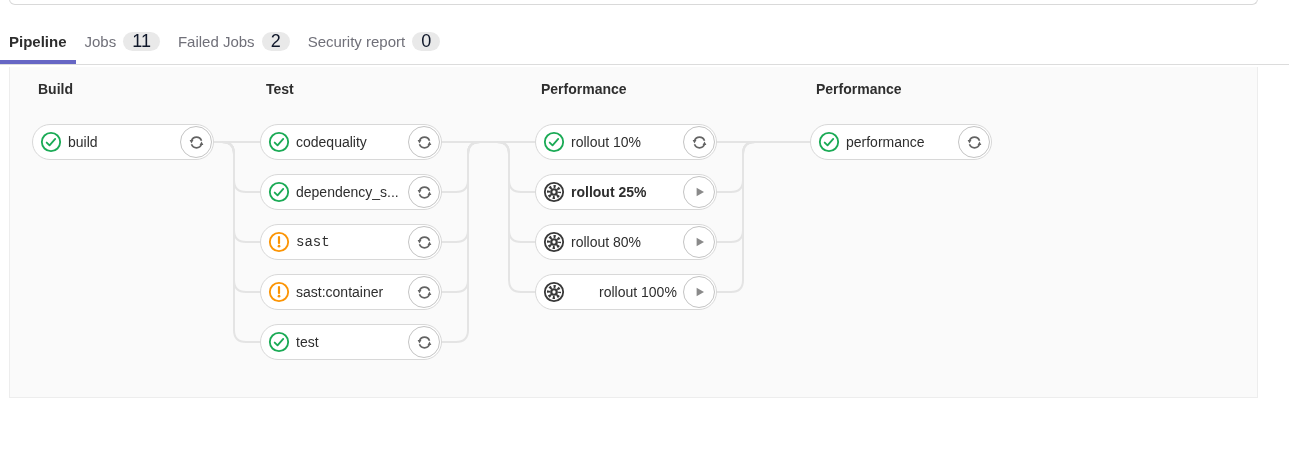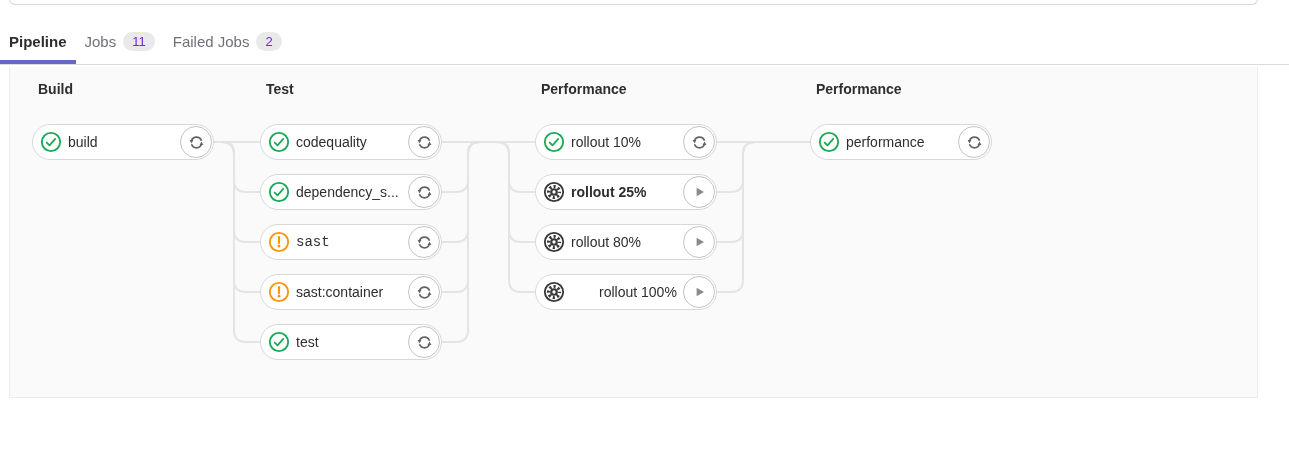--- a/index.html
+++ b/index.html
@@ -9,21 +9,21 @@
   
   .top-cut{position:absolute;top:-10px;left:9px;width:1247px;height:14px;background:#fff;
            border:1px solid #d9d9d9;border-top:none;border-radius:0 0 6px 6px;}
 
   
   .tab-bar{position:absolute;top:20px;left:0;width:1289px;display:flex;align-items:stretch;
            padding-left:0;box-sizing:border-box;border-bottom:1px solid #dcdcdc;}
   .tab{display:flex;align-items:center;gap:7px;padding:12px 9px 9px 9px;font-size:15px;
        color:#707079;border-bottom:4px solid transparent;cursor:pointer;white-space:nowrap;}
   .tab.active{font-weight:bold;color:#2e2e2e;border-bottom-color:#6666c4;}
-  .badge{background:#e9e9e9;color:#6d28d9;font-size:13px;font-weight:normal;
+  .badge{background:#e9e9e9;color:#0f172a;font-size:18px;font-weight:normal;
          border-radius:10px;padding:2px 9px;line-height:15px;}
 
   
   .graph-box{position:absolute;top:67px;left:9px;width:1247px;height:330px;background:#fafafa;
              border:1px solid #ededed;border-top:none;}
   .connectors{position:absolute;top:0;left:0;z-index:0;}
   .stage{position:absolute;top:0;width:182px;}
   .stage-title{position:absolute;top:14px;left:6px;font-size:14px;font-weight:bold;color:#2e2e2e;}
   .pill{position:absolute;left:0;width:182px;height:36px;box-sizing:border-box;background:#fff;
         border:1px solid #d8d8d8;border-radius:18px;display:flex;align-items:center;
@@ -44,20 +44,24 @@
       <div class="tab active">
         <span>Pipeline</span>
       </div>
       <div class="tab">
         <span>Jobs</span>
         <span class="badge">11</span>
       </div>
       <div class="tab">
         <span>Failed Jobs</span>
         <span class="badge">2</span>
+      </div>
+      <div class="tab">
+        <span>Security report</span>
+        <span class="badge">0</span>
       </div>
     </nav>
   <div class="graph-box">
     <svg class="connectors" width="1245" height="328" viewBox="0 0 1245 328">
         <path d="M204 75 H250" fill="none" stroke="#e4e4e4" stroke-width="2"></path>
         <path d="M212 75 Q224 75 224 87 V113 Q224 125 236 125 H250" fill="none" stroke="#e4e4e4" stroke-width="2"></path>
         <path d="M212 75 Q224 75 224 87 V163 Q224 175 236 175 H250" fill="none" stroke="#e4e4e4" stroke-width="2"></path>
         <path d="M212 75 Q224 75 224 87 V213 Q224 225 236 225 H250" fill="none" stroke="#e4e4e4" stroke-width="2"></path>
         <path d="M212 75 Q224 75 224 87 V263 Q224 275 236 275 H250" fill="none" stroke="#e4e4e4" stroke-width="2"></path>
         <path d="M432 75 H525" fill="none" stroke="#e4e4e4" stroke-width="2"></path>

